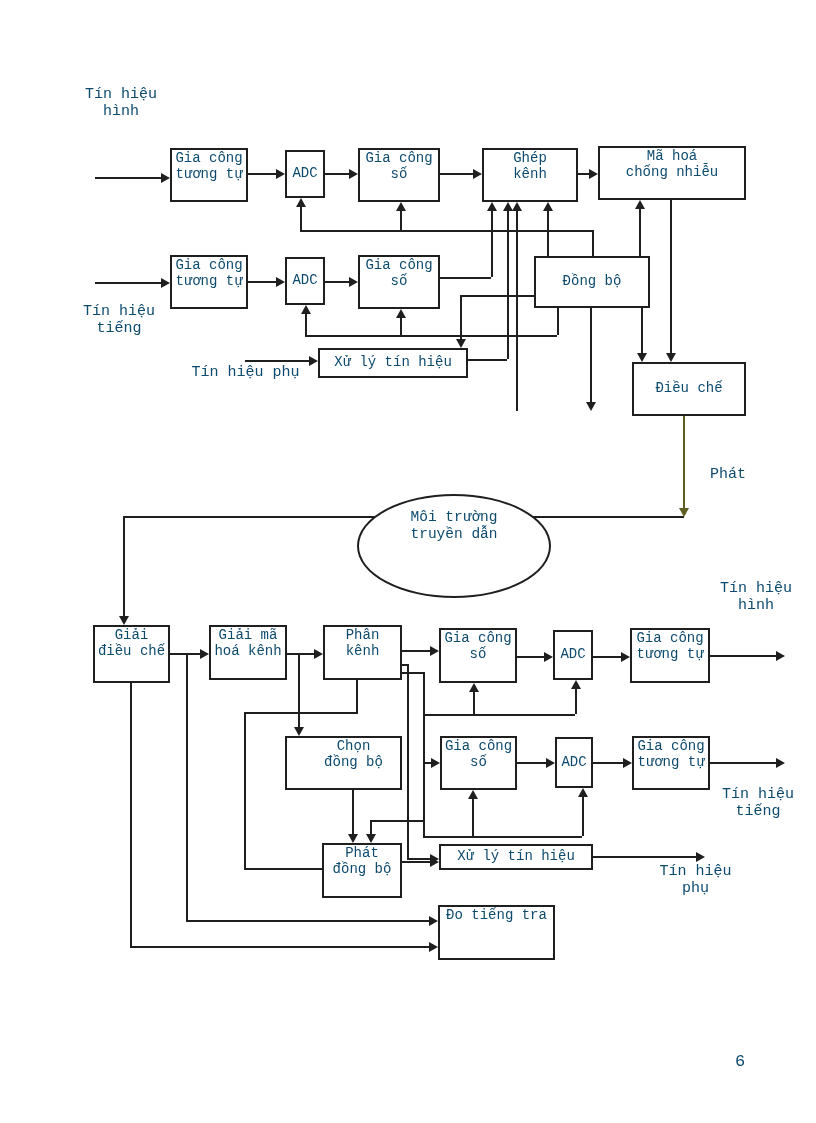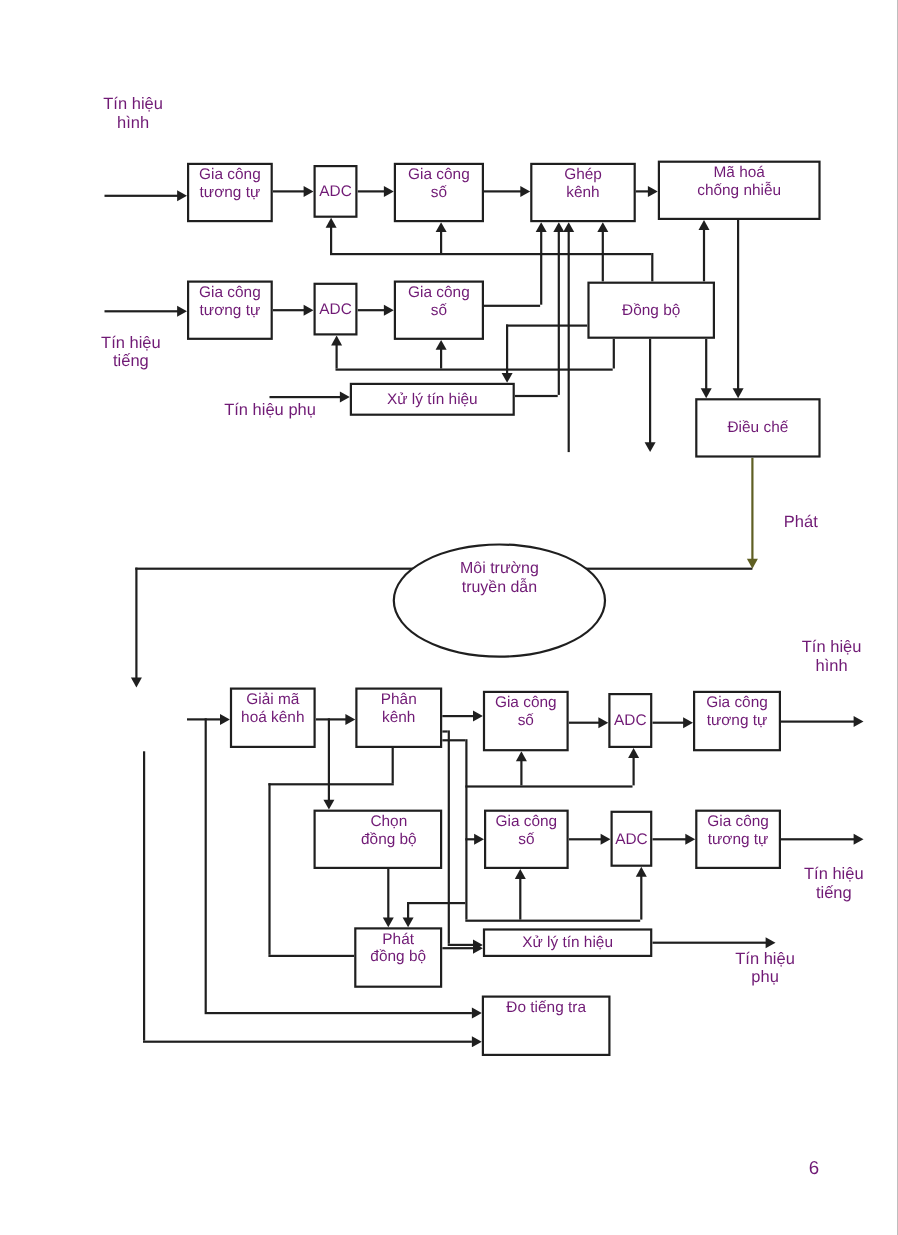--- a/index.html
+++ b/index.html
@@ -1,17 +1,17 @@
 <!DOCTYPE html>
 <html><head>
 <meta charset="utf-8">
 <style>
   html,body{margin:0;padding:0;background:#888;}
   .page{position:relative;width:816px;height:1123px;background:#ffffff;margin:0 auto;
-        font-family:Liberation Sans, sans-serif;color:#701a75;overflow:hidden;}
+        font-family:Liberation Mono, monospace;color:#0c4a6e;overflow:hidden;}
   #diagram{position:absolute;left:0;top:0;width:816px;height:1123px;}
   .box{position:absolute;border:2px solid #1f1f1f;background:#fff;box-sizing:border-box;
        display:flex;justify-content:center;align-items:flex-start;text-align:center;
        font-size:14px;line-height:1.12;white-space:pre-line;padding-top:1px;z-index:3;}
   .vc{align-items:center;padding-top:0;}
   .lbl{position:absolute;text-align:center;font-size:15px;line-height:1.15;
        white-space:pre-line;z-index:3;}
   .ellipse{position:absolute;left:357px;top:494px;width:194px;height:104px;
        border:2px solid #1f1f1f;border-radius:50%;background:#fff;box-sizing:border-box;
        display:flex;justify-content:center;align-items:flex-start;padding-top:13px;
@@ -176,20 +176,22 @@
 truyền dẫn</span>
     </div>
 
     <div class="lbl" style="left:712px;top:580px;width:88px;">Tín hiệu
 hình</div>
     <div class="lbl" style="left:714px;top:786px;width:88px;">Tín hiệu
 tiếng</div>
     <div class="lbl" style="left:648px;top:863px;width:95px;">Tín hiệu
 phụ</div>
 
+    <div class="box" style="left:93px;top:625px;width:77px;height:58px;">Giải
+điều chế</div>
     <div class="box" style="left:209px;top:625px;width:78px;height:55px;">Giải mã
 hoá kênh</div>
     <div class="box" style="left:323px;top:625px;width:79px;height:55px;">Phân
 kênh</div>
     <div class="box" style="left:439px;top:628px;width:78px;height:55px;">Gia công
 số</div>
     <div class="box vc" style="left:553px;top:630px;width:40px;height:50px;">ADC</div>
     <div class="box" style="left:630px;top:628px;width:80px;height:55px;">Gia công
 tương tự</div>
     <div class="box" style="left:285px;top:736px;width:117px;height:54px;padding-left:20px;">Chọn

